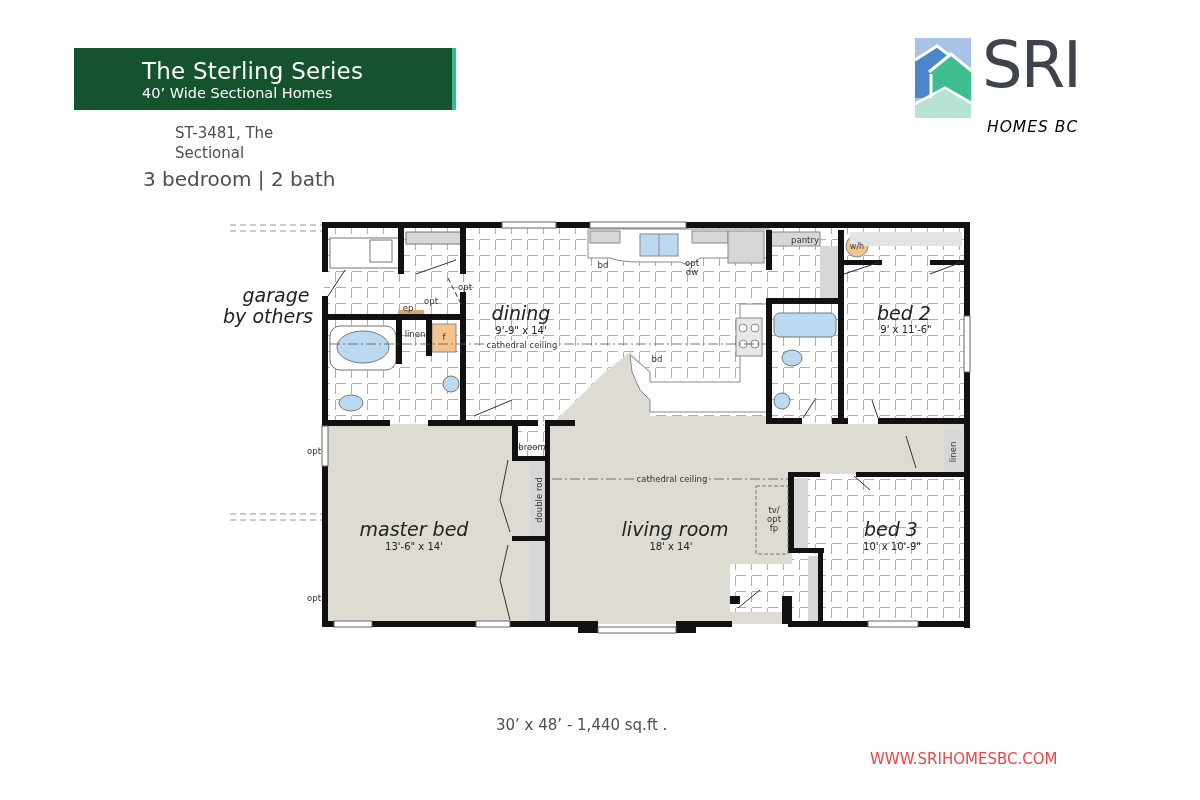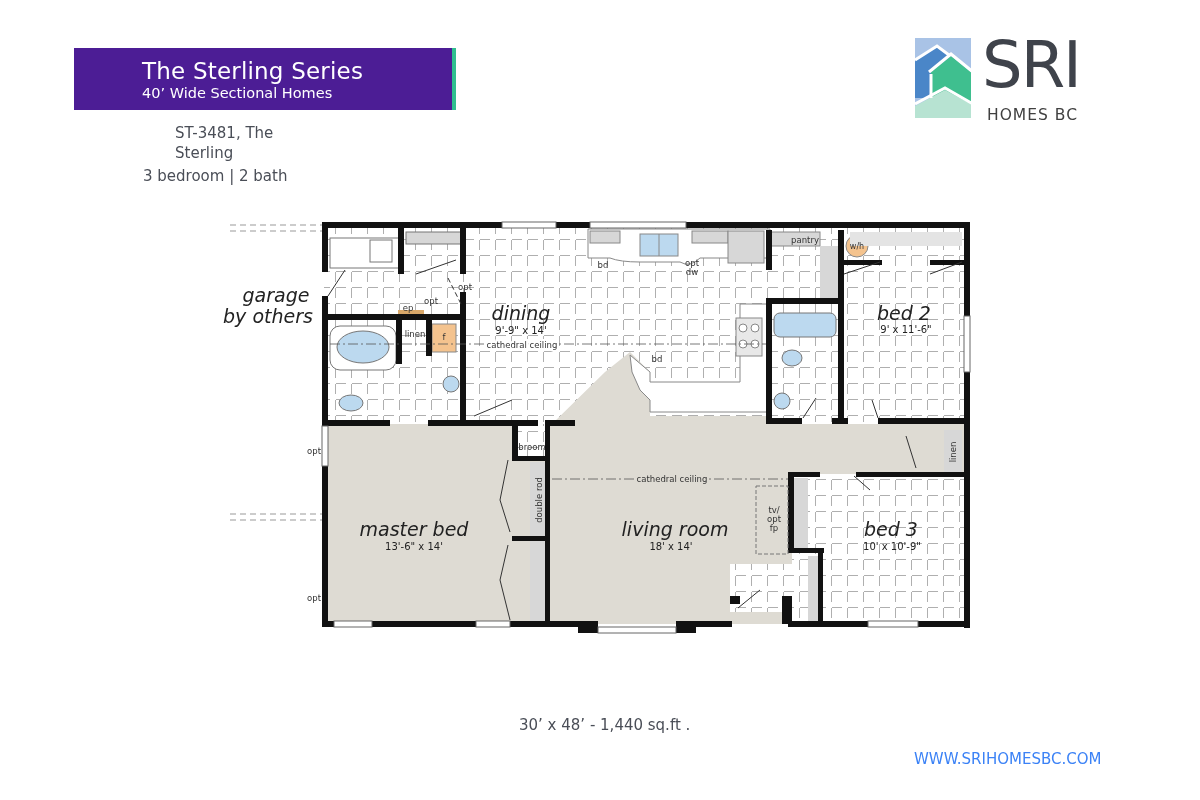--- a/index.html
+++ b/index.html
@@ -1,41 +1,41 @@
 <!DOCTYPE html>
 <html><head>
 <meta charset="utf-8">
 <style>
   html,body{margin:0;padding:0;background:#fff;}
   body{width:1200px;height:800px;position:relative;overflow:hidden;font-family:"DejaVu Sans","Liberation Sans",sans-serif;color:#3d4149;}
-  .banner{position:absolute;left:74px;top:48px;width:378px;height:62px;background:#4c1d95;border-right:4px solid #2fbf8f;}
+  .banner{position:absolute;left:74px;top:48px;width:378px;height:62px;background:#14532d;border-right:4px solid #2fbf8f;}
   .banner .t1{position:absolute;left:68px;top:10px;font-size:23px;color:#fff;letter-spacing:0.2px;}
   .banner .t2{position:absolute;left:68px;top:37px;font-size:14.5px;color:#fff;}
   .model{position:absolute;left:143px;top:123px;font-size:15px;line-height:20px;color:#4a4e57;margin-left:32px;}
-  .beds{position:absolute;left:143px;top:167px;font-size:15px;color:#4a4e57;}
+  .beds{position:absolute;left:143px;top:167px;font-size:20px;color:#4a4e57;}
   .logo{position:absolute;left:915px;top:38px;width:170px;height:84px;}
   .logo-text{position:absolute;left:982px;top:30px;font-size:64px;font-weight:normal;color:#3f434b;letter-spacing:-2px;line-height:70px;}
-  .logo-sub{position:absolute;left:987px;top:106px;font-size:15.5px;color:#404040;letter-spacing:1px;}
+  .logo-sub{position:absolute;left:987px;top:118px;font-size:15.5px;color:#000000;letter-spacing:1px;font-style:italic;}
   .plan{position:absolute;left:0;top:0;}
-  .sqft{position:absolute;left:519px;top:716px;font-size:15px;color:#4a4e57;}
-  .url{position:absolute;left:870px;top:750px;font-size:15px;color:#3b82f6;margin-left:44px;}
+  .sqft{position:absolute;left:496px;top:716px;font-size:15px;color:#4a4e57;}
+  .url{position:absolute;left:870px;top:750px;font-size:15px;color:#ef4444;}
   .rl{font-family:"DejaVu Sans",sans-serif;font-style:italic;fill:#222;}
   .dm{font-family:"DejaVu Sans",sans-serif;fill:#222;}
   .sm{font-family:"DejaVu Sans",sans-serif;fill:#333;}
 </style>
 </head>
 <body>
 
 <div class="banner">
   <div class="t1">The Sterling Series</div>
   <div class="t2">40’ Wide Sectional Homes</div>
 </div>
 <div class="model">
   <div>ST-3481, The</div>
-  <div>Sterling</div>
+  <div>Sectional</div>
 </div>
 <div class="beds">3 bedroom | 2 bath</div>
 
 <svg class="logo" width="60" height="84" viewBox="0 0 60 84" style="width:60px;">
   <rect x="0" y="0" width="56" height="80" fill="#a9c3e6"></rect>
   <polygon points="0,22 22,8 40,22 40,60 0,60" fill="#4a86c8"></polygon>
   <polygon points="16,34 36,18 56,34 56,64 16,64" fill="#3fbf8f"></polygon>
   <polyline points="0,22 22,8 34,17" fill="none" stroke="#fff" stroke-width="3"></polyline>
   <polyline points="14,34 36,16 58,34" fill="none" stroke="#fff" stroke-width="3"></polyline>
   <polygon points="0,80 0,68 30,52 56,66 56,80" fill="#b7e3d2"></polygon>

